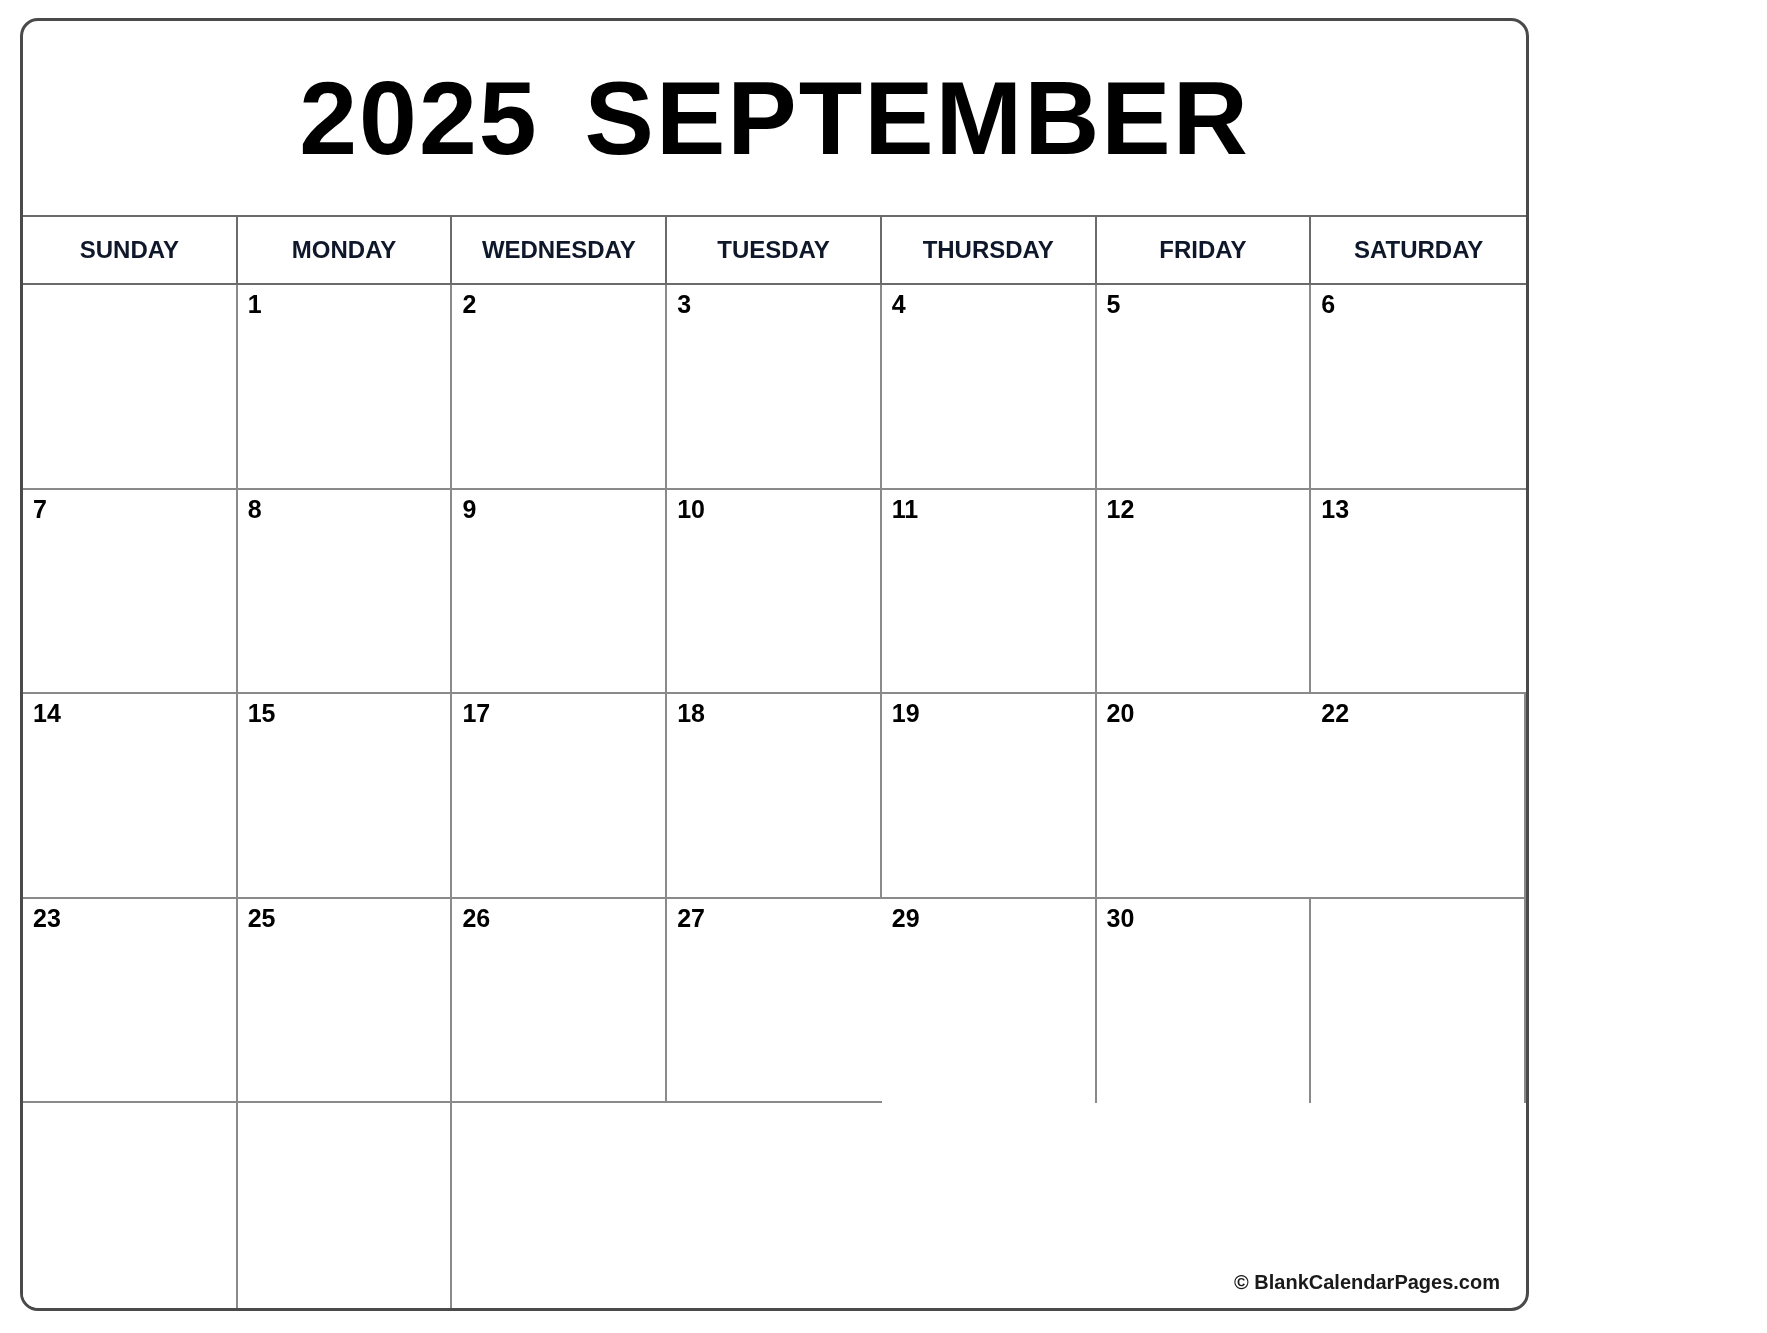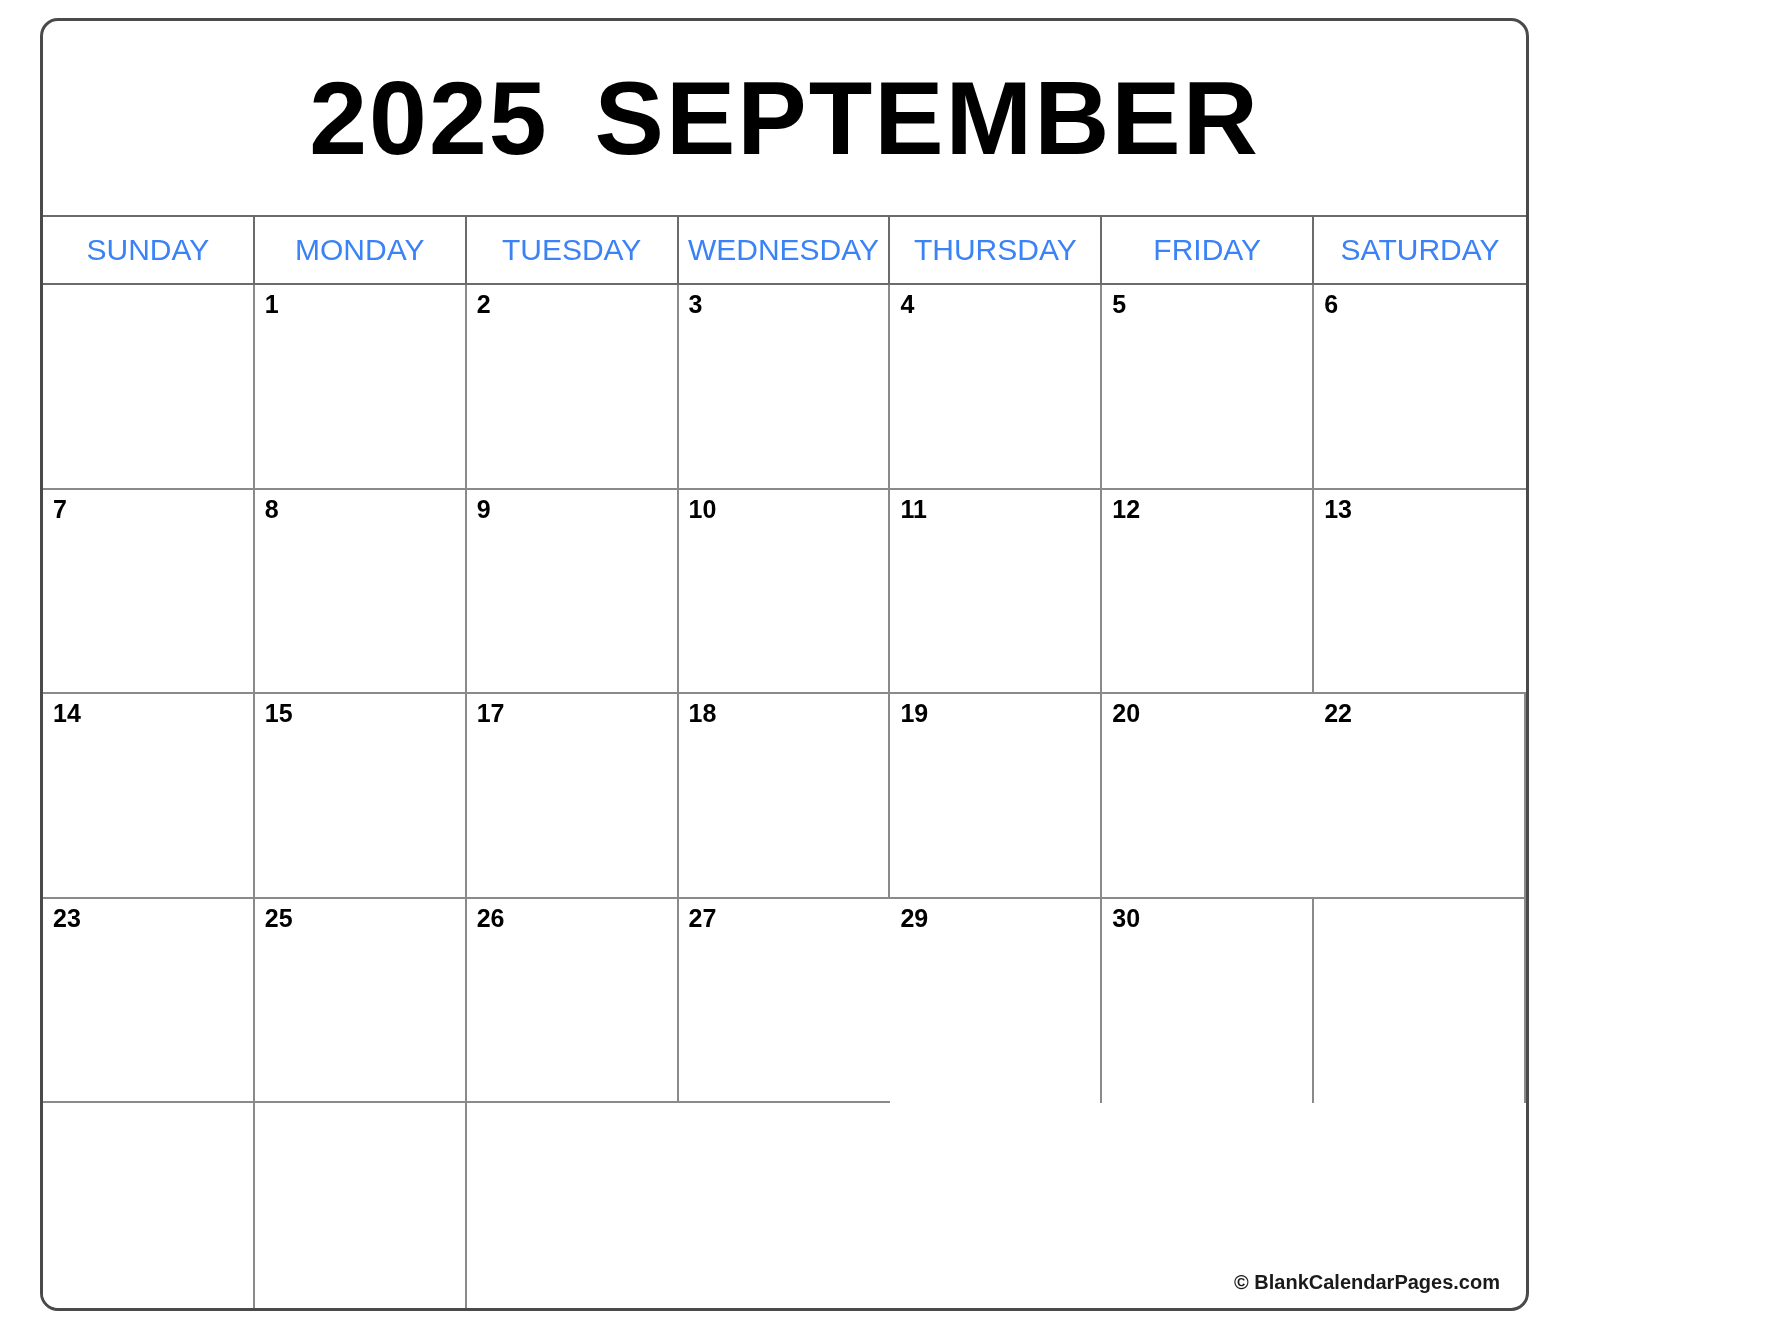--- a/index.html
+++ b/index.html
@@ -12,21 +12,21 @@
     height: 1333px;
     font-family: "Liberation Sans", sans-serif;
     overflow: hidden;
   }
 
   .page {
     position: relative;
     width: 1551px;
     height: 1333px;
     box-sizing: border-box;
-    padding: 18px 22px 22px 40px;
+    padding: 18px 22px 22px 20px;
   }
 
   .calendar {
     position: relative;
     width: 100%;
     height: 100%;
     box-sizing: border-box;
     border: 3px solid #4a4a4a;
     border-radius: 18px;
     background: #ffffff;
@@ -60,23 +60,23 @@
     flex: 0 0 68px;
     display: grid;
     grid-template-columns: repeat(7, 1fr);
     border-bottom: 2px solid #6b6b6b;
     box-sizing: border-box;
   }
   .weekday {
     display: flex;
     align-items: center;
     justify-content: center;
-    font-size: 30px;
-    font-weight: normal;
-    color: #3b82f6;
+    font-size: 24px;
+    font-weight: bold;
+    color: #0f172a;
     border-right: 2px solid #6b6b6b;
     box-sizing: border-box;
   }
   .weekday:last-child { border-right: none; }
 
   
   .grid {
     flex: 1 1 auto;
     display: grid;
     grid-template-columns: repeat(7, 1fr);
@@ -122,22 +122,22 @@
 
     <div class="title-bar">
       <div class="title">
         <span class="year">2025</span><span class="month">SEPTEMBER</span>
       </div>
     </div>
 
     <div class="weekdays">
       <div class="weekday">SUNDAY</div>
       <div class="weekday">MONDAY</div>
+      <div class="weekday">WEDNESDAY</div>
       <div class="weekday">TUESDAY</div>
-      <div class="weekday">WEDNESDAY</div>
       <div class="weekday">THURSDAY</div>
       <div class="weekday">FRIDAY</div>
       <div class="weekday">SATURDAY</div>
     </div>
 
     <div class="grid">
 
       <div class="cell">
         <span class="daynum"></span>
       </div>

